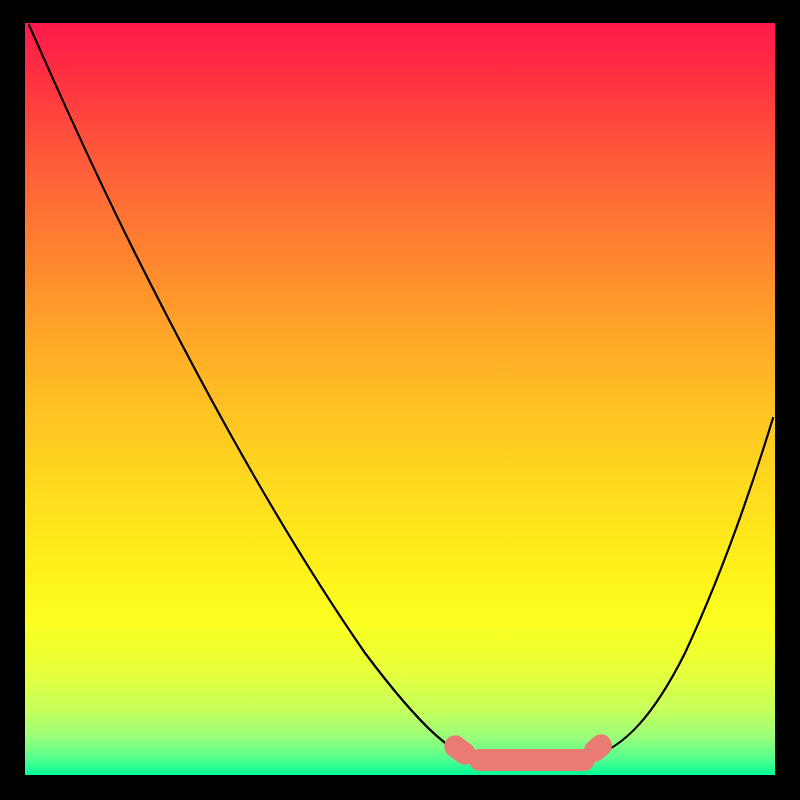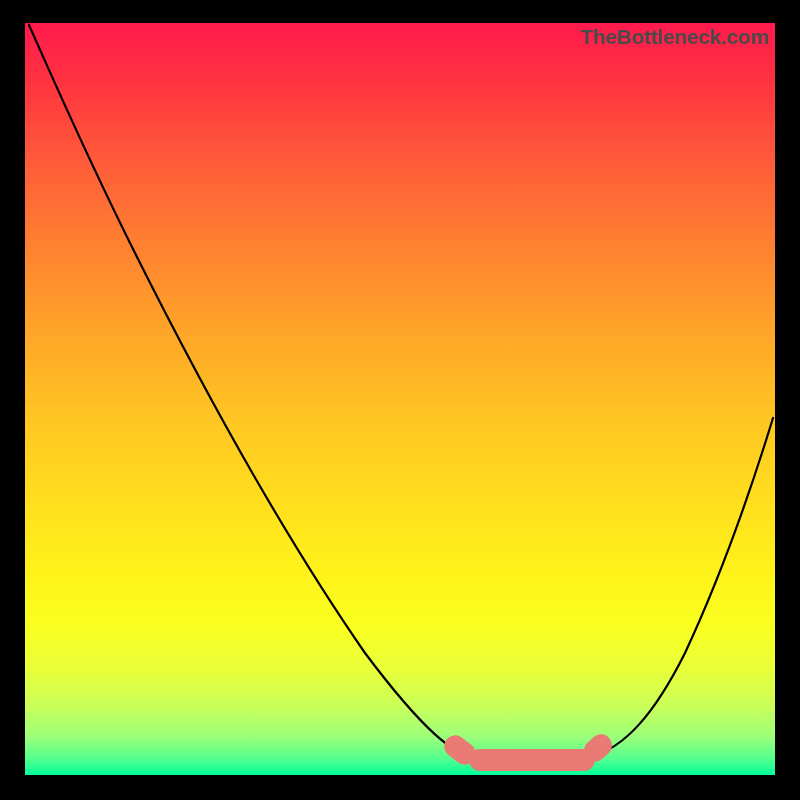--- a/index.html
+++ b/index.html
@@ -53,21 +53,20 @@
     position: absolute;
     height: 22px;
     border-radius: 11px;
     background: #e97a74;
   }
 </style>
 </head>
 <body>
 
 <div class="frame">
-  <span class="attribution">TheBottleneck.com</span>
 
   <svg class="curve" viewBox="0 0 750 752" preserveAspectRatio="none">
     <path d="M 4 2
              C 30 60, 60 130, 110 230
              C 170 350, 250 500, 340 630
              C 400 710, 430 732, 450 735" fill="none" stroke="#000" stroke-width="2.2" stroke-linecap="round"></path>
     <path d="M 450 735
              C 480 738, 530 738, 565 734" fill="none" stroke="#000" stroke-width="2.2" stroke-linecap="round"></path>
     <path d="M 565 734
              C 600 725, 630 690, 660 630

